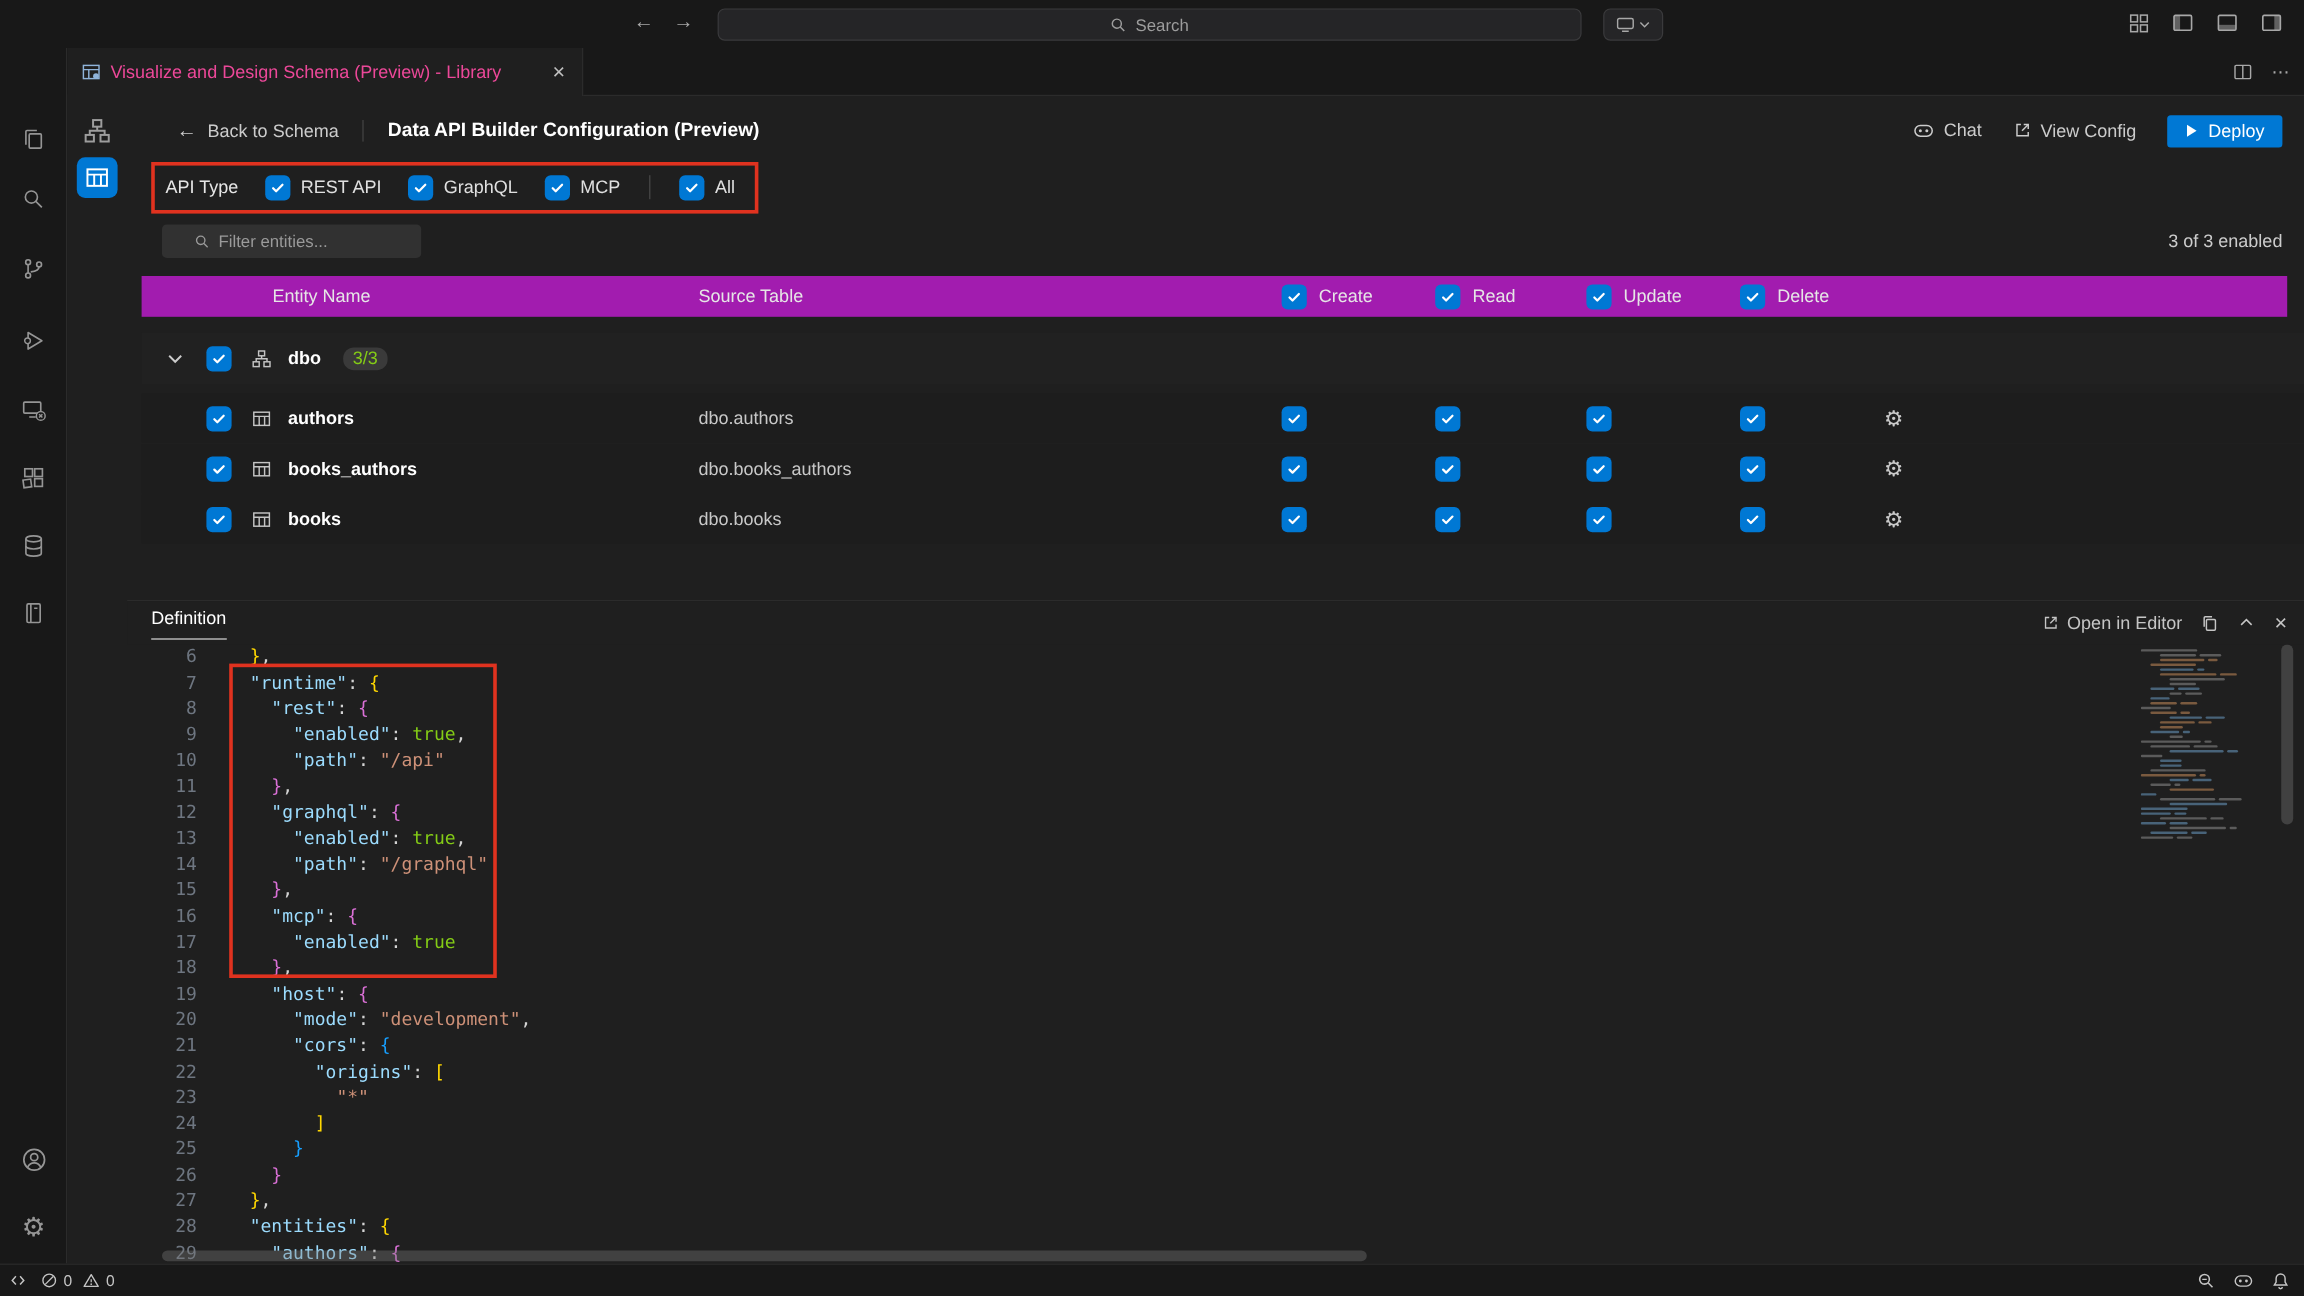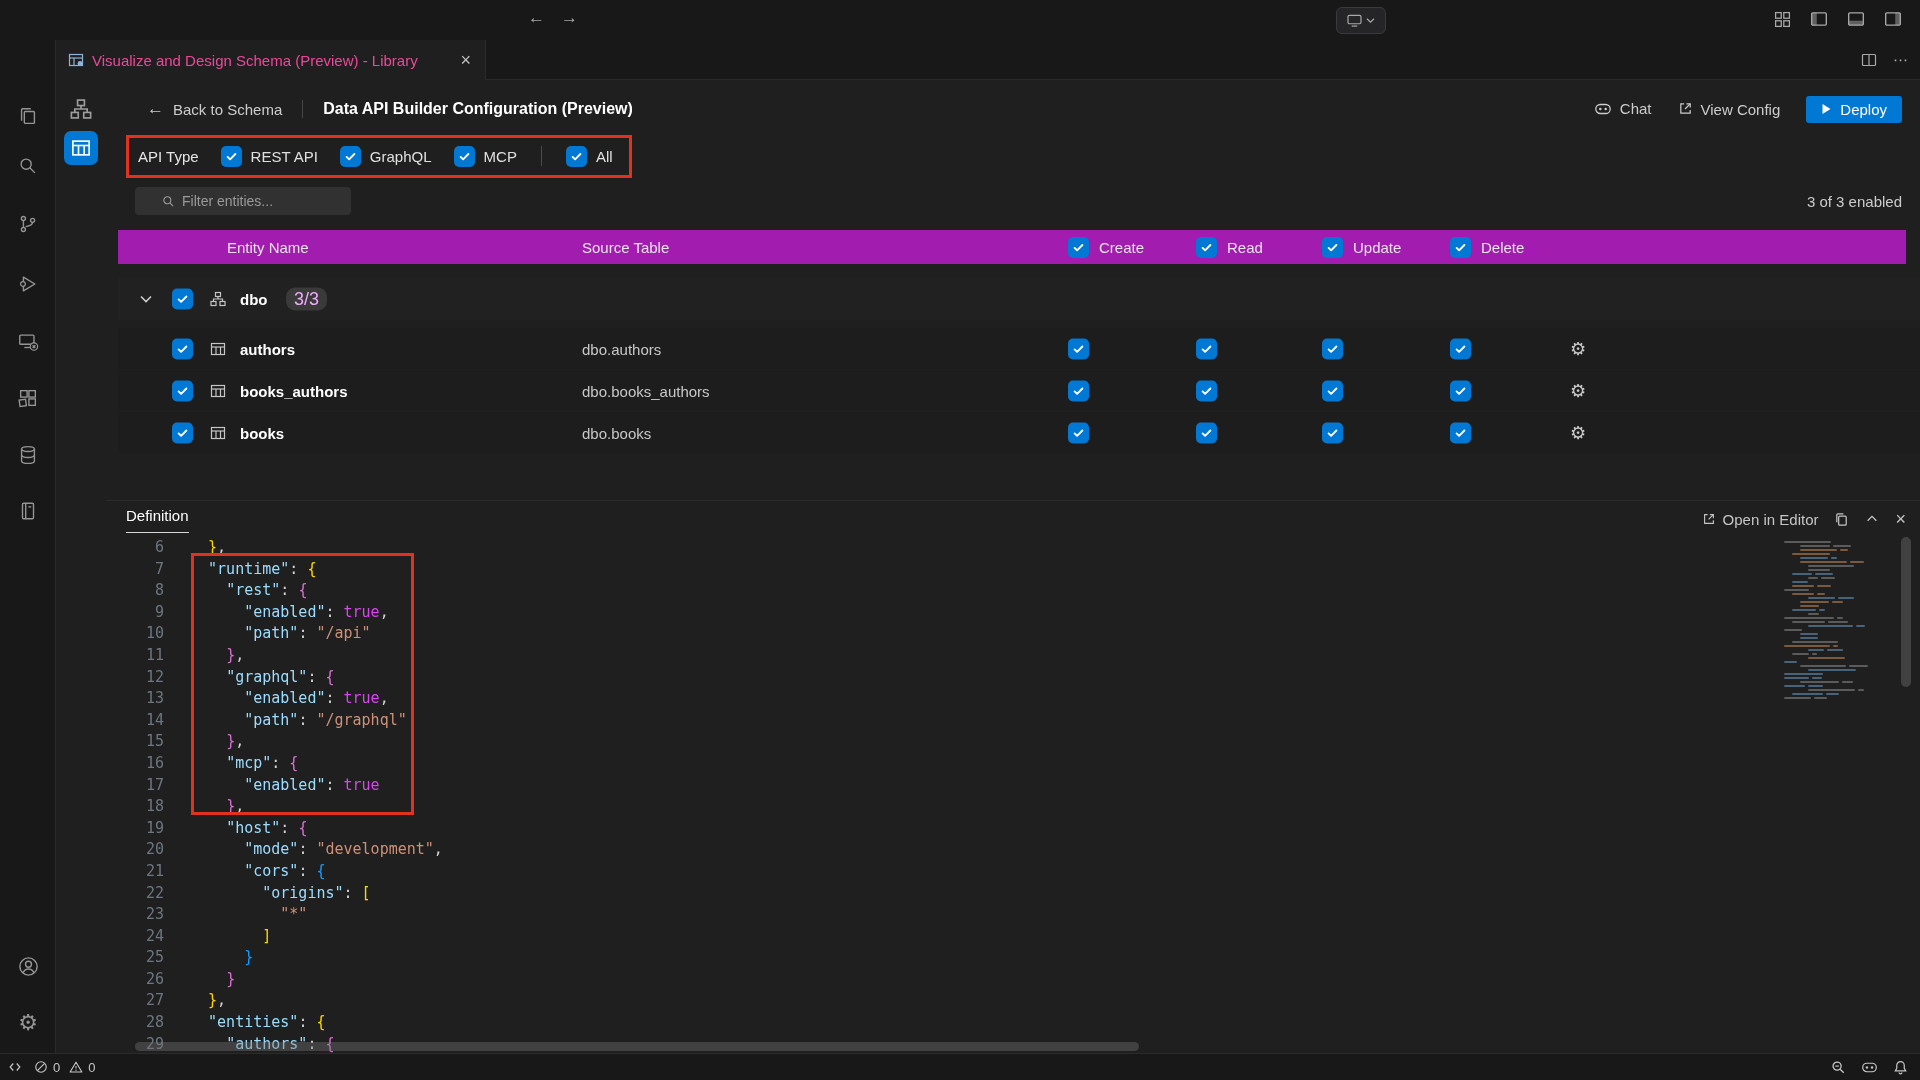--- a/index.html
+++ b/index.html
@@ -50,55 +50,64 @@
   .enabled-summary{position:absolute;right:18px;top:193px;color:#cccccc}
   
   .tbl-header{position:absolute;left:118px;right:14px;top:230px;height:34px;background:#a21caf;color:#e6e6e6}
   .h-label{position:absolute;top:0;height:34px;display:flex;align-items:center}
   .h-cell{position:absolute;top:230px;height:34px;display:flex;align-items:center;gap:10px;color:#e6e6e6}
   .grp-row{position:absolute;left:118px;right:0;top:277px;height:43px;background:#212121}
   .rowabs{position:absolute;top:50%;transform:translateY(-50%);display:flex;align-items:center}
   .t-row{position:absolute;left:118px;right:0;height:41px;background:#1d1d1d}
   .e-name{color:#ffffff;font-weight:bold}
   .e-src{color:#c8c8c8}
-  .badge{background:#3a3a3a;color:#f0abfc;border-radius:9px;padding:1px 8px;font-size:18px;margin-left:10px}
+  .badge{background:#3a3a3a;color:#84cc16;border-radius:9px;padding:1px 8px;font-size:15px;margin-left:10px}
   .gear{color:#c9c9c9;font-size:18px;cursor:pointer}
   
   .def-border{position:absolute;left:106px;right:0;top:500px;height:1px;background:#2b2b2b}
   .def-header{position:absolute;left:106px;right:0;top:501px;height:36px;background:#1f1f1f;z-index:3}
   .def-title{position:absolute;left:20px;top:6px;color:#ffffff;padding-bottom:8px;border-bottom:1px solid #d7d7d7;cursor:pointer}
   .def-actions{position:absolute;right:14px;top:0;height:36px;display:flex;gap:16px;color:#c5c5c5}
   .def-actions .lnk{display:flex;align-items:center;gap:7px;cursor:pointer}
   .def-actions .icon-btn{cursor:pointer;display:flex;align-items:center}
   
   .gutter{position:absolute;left:106px;top:537px;width:58px;text-align:right;font-family:"DejaVu Sans Mono",monospace;font-size:15px;color:#6e7681;z-index:1}
   .gutter .ln{height:21.6px;line-height:21.6px}
   .code{position:absolute;left:190px;top:537px;font-family:"DejaVu Sans Mono",monospace;font-size:15px;white-space:pre;z-index:1}
   .code-line{height:21.6px;line-height:21.6px}
-  .tk-key{color:#9cdcfe}.tk-str{color:#ce9178}.tk-bool{color:#d946ef}.tk-p{color:#d4d4d4}
+  .tk-key{color:#9cdcfe}.tk-str{color:#ce9178}.tk-bool{color:#84cc16}.tk-p{color:#d4d4d4}
   .tk-b1{color:#ffd700}.tk-b2{color:#da70d6}.tk-b3{color:#179fff}.tk-ws{color:#d4d4d4}
   .minimap{position:absolute;left:1784px;top:540px;width:110px;height:200px;overflow:hidden}
   .mm-row{height:4px;display:flex;gap:3px;align-items:center}
   .mm-row span{height:2px;display:inline-block;opacity:.55;border-radius:1px}
   .vscroll{position:absolute;left:1901px;top:537px;width:10px;height:150px;background:rgba(121,121,121,.38);border-radius:5px;cursor:pointer}
   .hscroll{position:absolute;left:135px;top:1042px;width:1004px;height:9px;background:rgba(121,121,121,.38);border-radius:5px;cursor:pointer;z-index:2}
   
   .statusbar{position:absolute;left:0;right:0;bottom:0;height:27px;background:#181818;border-top:1px solid #2b2b2b;z-index:6;font-size:13px}
   .sb-left{position:absolute;left:8px;top:0;height:26px;display:flex;align-items:center;gap:12px;color:#c5c5c5}
   .sb-problems{display:flex;align-items:center;gap:5px;cursor:pointer}
   .sb-right{position:absolute;right:12px;top:0;height:26px;display:flex;align-items:center;gap:15px;color:#c5c5c5}
   .sb-right .icon-btn{cursor:pointer}
 </style>
 </head>
 <body>
 
 <div class="titlebar">
   <div class="tb-nav">
     <span>←</span>
     <span>→</span>
+  </div>
+  <div class="command-center">
+    <span>
+        <svg width="14" height="14" viewBox="0 0 16 16">
+          <circle cx="6.5" cy="6.5" r="4.3" fill="none" stroke="currentColor" stroke-width="1.4"></circle>
+          <line x1="9.8" y1="9.8" x2="13.6" y2="13.6" stroke="currentColor" stroke-width="1.4"></line>
+        </svg>
+      </span>
+    <span>Search</span>
   </div>
   <div class="remote-btn">
     <span>
         <svg width="15" height="13" viewBox="0 0 16 14">
           <rect x="1" y="1.5" width="14" height="9" rx="1.5" fill="none" stroke="currentColor" stroke-width="1.3"></rect>
           <line x1="5" y1="13" x2="11" y2="13" stroke="currentColor" stroke-width="1.3"></line>
         </svg>
       </span>
     <span>
         <svg width="9" height="7" viewBox="0 0 10 8">

